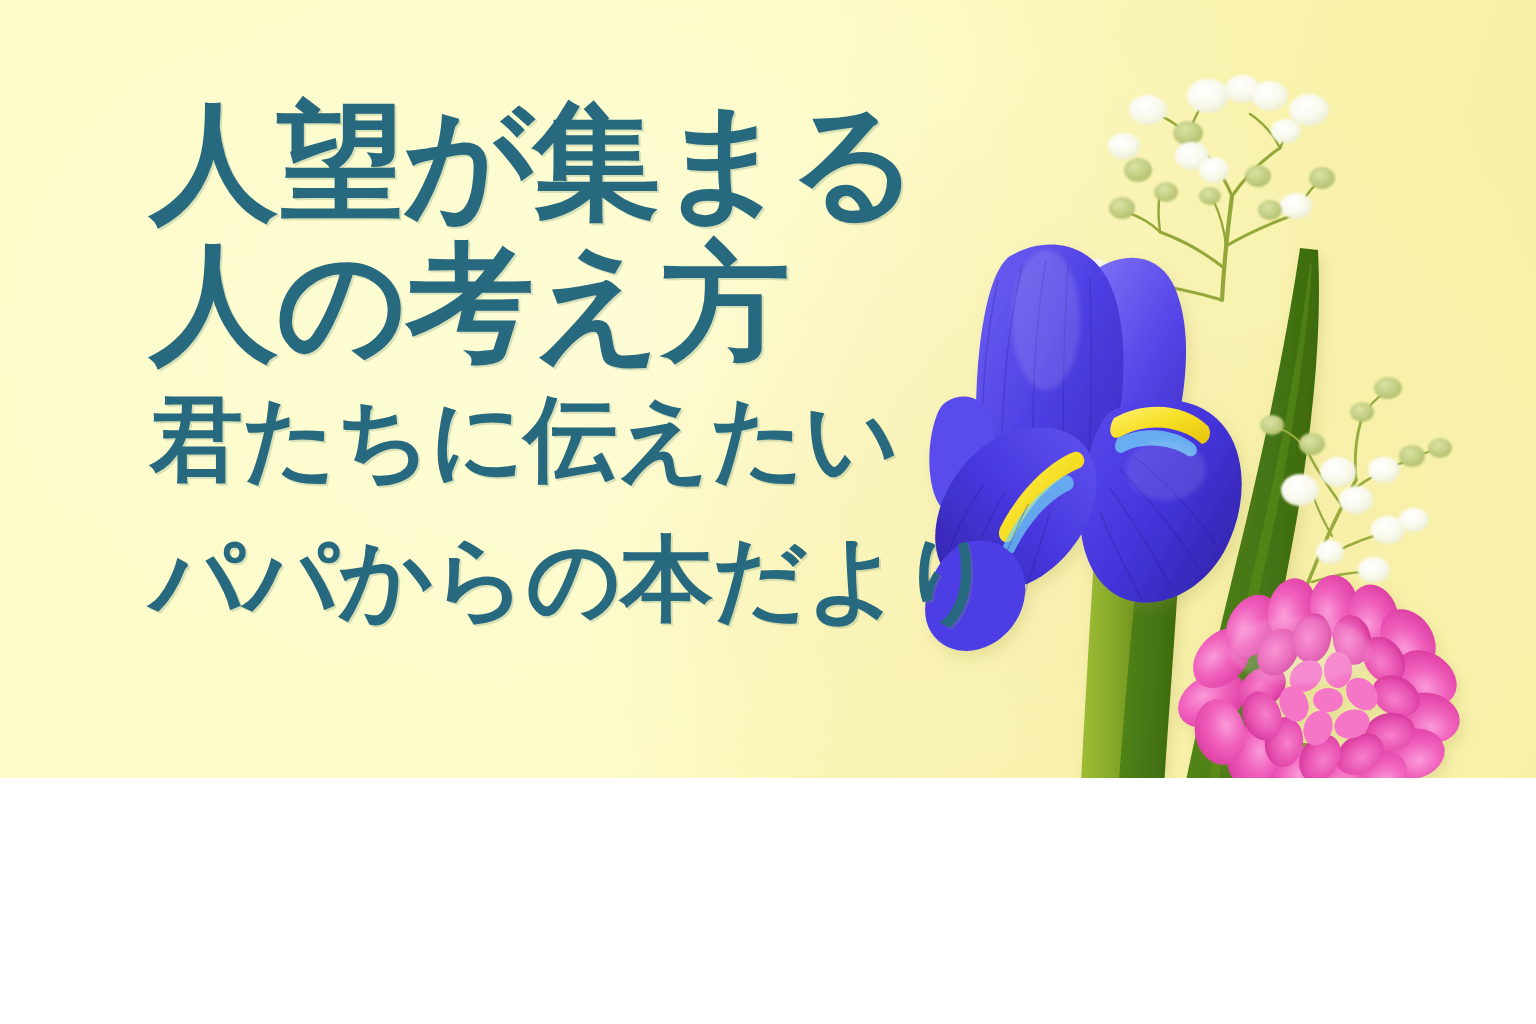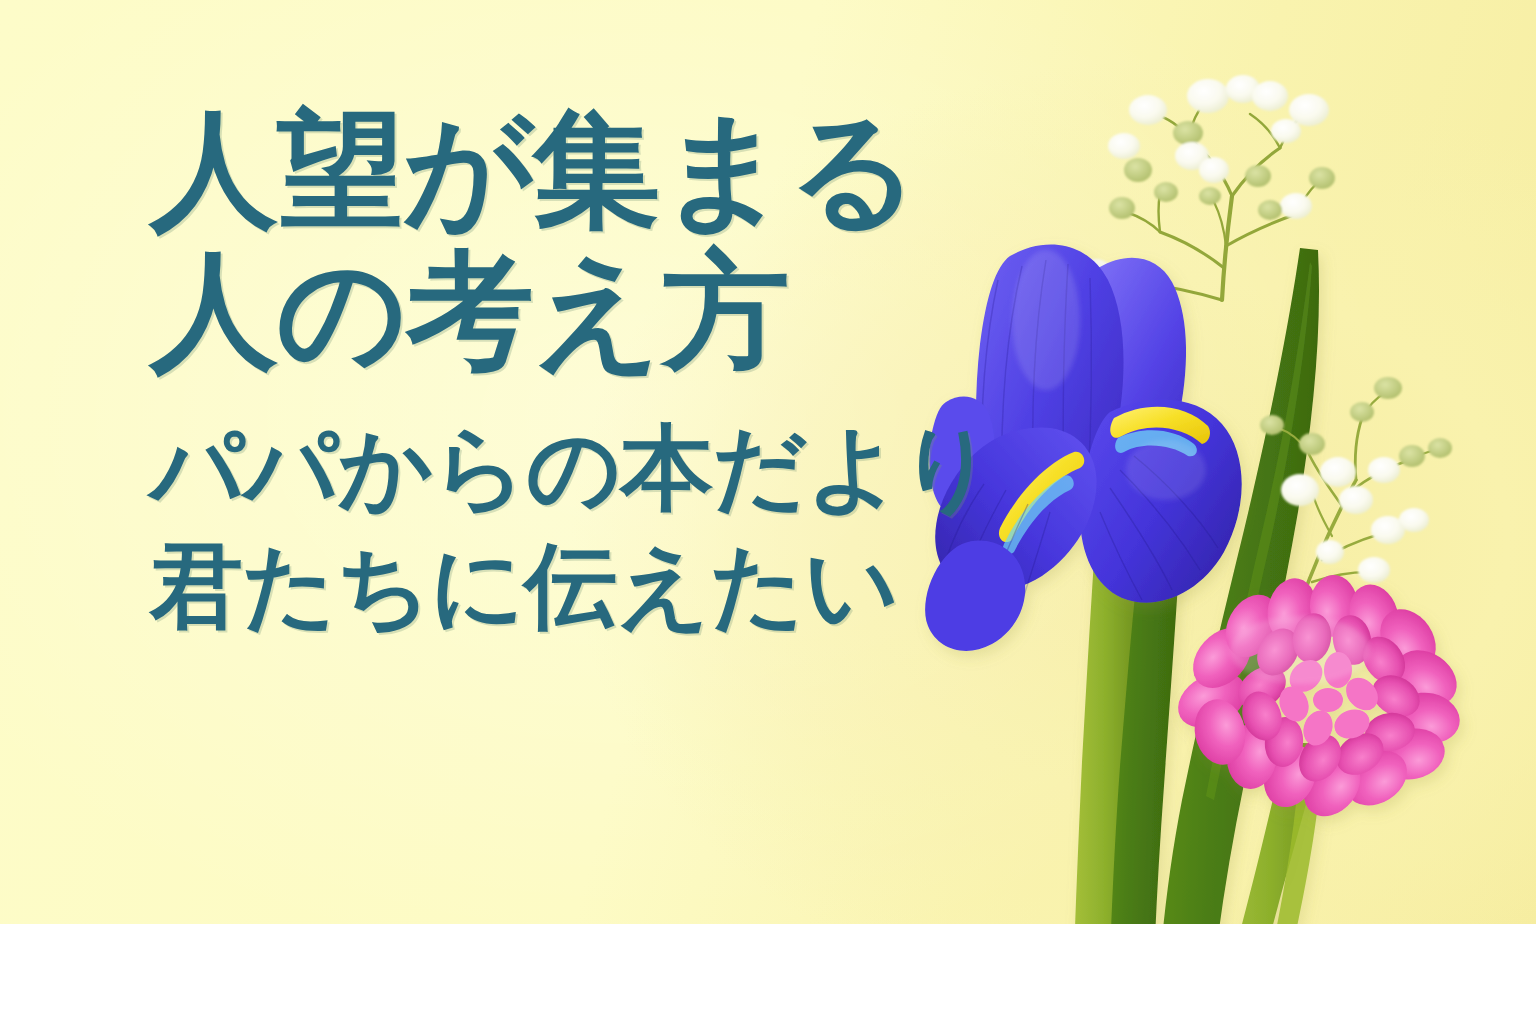--- a/index.html
+++ b/index.html
@@ -3,24 +3,24 @@
 <meta charset="utf-8">
 <style>
   html, body {
     margin: 0;
     padding: 0;
     background: #ffffff;
   }
   #canvas {
     position: relative;
     width: 1536px;
-    height: 924px;
+    height: 778px;
     overflow: hidden;
     background: #fdfbc2;
-    font-family: Liberation Serif, serif;
+    font-family: Liberation Mono, monospace;
   }
   
   .bg-base {
     position: absolute; inset: 0;
     background:
       radial-gradient(ellipse 780px 620px at 1180px 540px, #f6eda2 0%, #f9f2ad 42%, rgba(250,246,190,0) 78%),
       linear-gradient(105deg, #fdfcc9 0%, #fdfbc3 46%, #f9f3ae 72%, #f6edA0 100%);
   }
   .bg-vig {
     position: absolute; inset: 0;
@@ -315,17 +315,17 @@
         <ellipse cx="1046" cy="320" rx="34" ry="70" fill="#ffffff" opacity="0.12" filter="url(#softer)"></ellipse>
         <ellipse cx="1166" cy="470" rx="40" ry="30" fill="#ffffff" opacity="0.10" filter="url(#softer)"></ellipse>
       </g>
 
     </svg>
   </div>
 
   <div class="textblock">
     <div class="tline title-1">人望が集まる</div>
     <div class="tline title-2">人の考え方</div>
+    <div class="tline sub">君たちに伝えたい</div>
     <div class="tline sub sub-1">パパからの本だより</div>
-    <div class="tline sub">君たちに伝えたい</div>
   </div>
 
 </div>
 
 </body></html>

